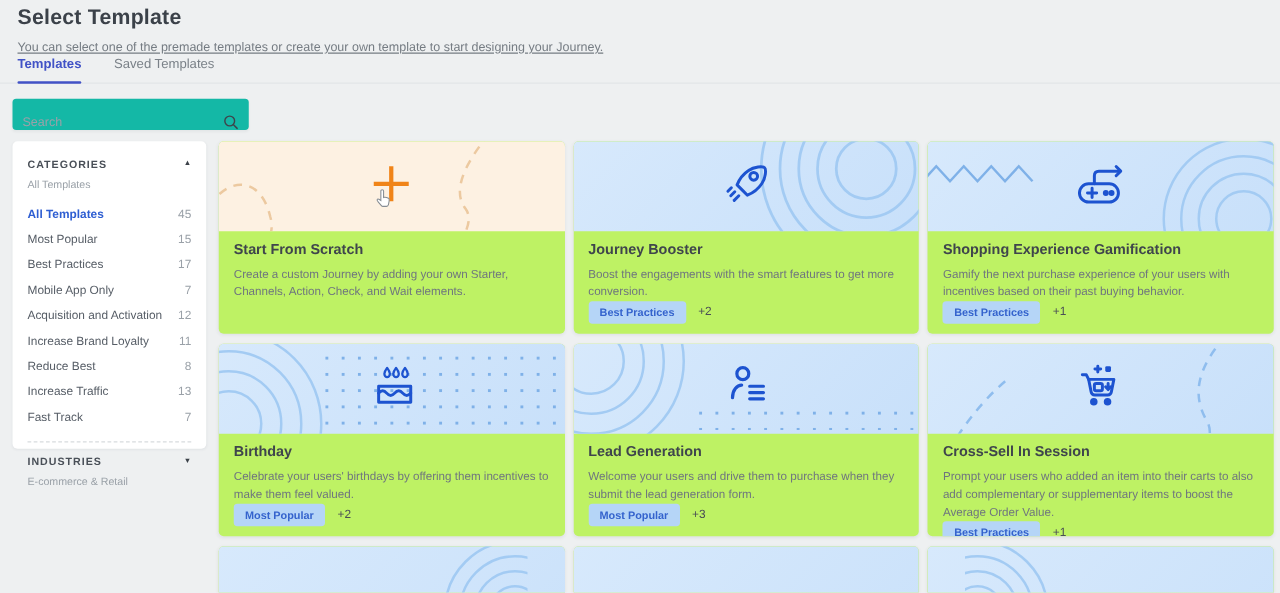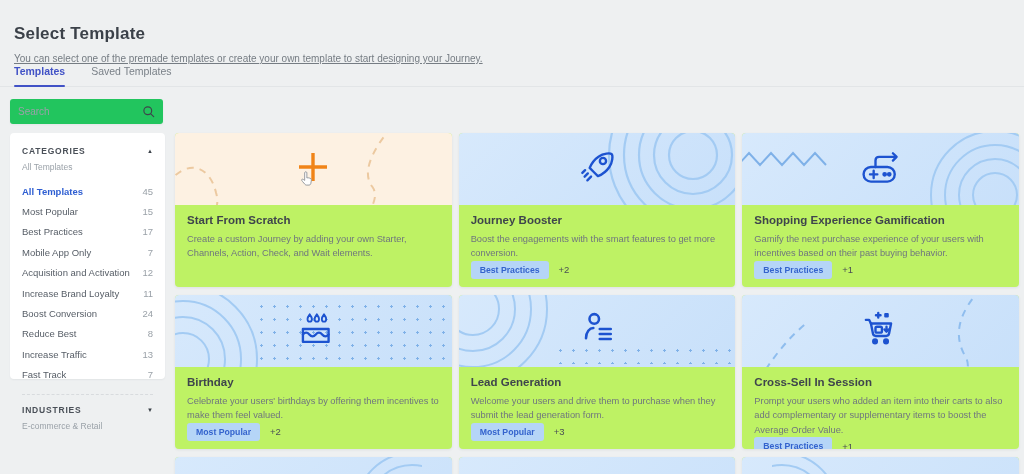--- a/index.html
+++ b/index.html
@@ -6,43 +6,43 @@
   html, body { width: 1024px; height: 474px; }
   body {
     font-family: "Liberation Sans", "DejaVu Sans", sans-serif;
     background: #eef0f1;
     color: #3b4149;
     overflow: hidden;
     position: relative;
   }
 
   
-  .page-header { padding: 24px 14px 0 14px; }
+  .page-header { padding: 4px 14px 0 14px; }
   .page-title { font-size: 17px; font-weight: 700; color: #3b4149; letter-spacing: .2px; }
   .page-subtitle { font-size: 10px; color: #757c83; margin-top: 9px; text-decoration: underline; }
 
   .tabbar {
     margin-top: 1px;
     border-bottom: 1px solid #e2e5e7;
     display: flex; gap: 26px;
     padding-left: 14px;
   }
   .tab { font-size: 10.5px; font-weight: 700; padding-bottom: 9px; cursor: pointer; position: relative; }
   .tab.active { color: #4152c6; }
   .tab.active::after {
     content: ""; position: absolute; left: 0; right: 0; bottom: -1px;
     height: 2px; background: #4152c6; border-radius: 2px;
   }
   .tab.inactive { color: #7a8188; font-weight: 400; }
 
   
   .search-wrap {
-    margin: 12px 0 0 10px; width: 153px; height: 25px;
-    background: #22c55e; border-radius: 3px;
-    display: flex; align-items: center;
+    margin: 12px 0 0 10px; width: 189px; height: 25px;
+    background: #14b8a6; border-radius: 3px;
+    display: flex; align-items: flex-end;
     box-shadow: 0 1px 2px rgba(40,50,60,.05);
     padding: 0 8px;
   }
   .search-input {
     border: none; outline: none; flex: 1; font-size: 10px;
     font-family: "Liberation Sans", sans-serif; color: #3b4149; background: transparent;
     min-width: 0;
   }
   .search-input::placeholder { color: #9aa1a8; }
 
@@ -161,24 +161,20 @@
       </div>
       <div class="side-item">
         <span class="lbl">Acquisition and Activation</span>
         <span class="cnt">12</span>
       </div>
       <div class="side-item">
         <span class="lbl">Increase Brand Loyalty</span>
         <span class="cnt">11</span>
       </div>
       <div class="side-item">
-        <span class="lbl">Boost Conversion</span>
-        <span class="cnt">24</span>
-      </div>
-      <div class="side-item">
         <span class="lbl">Reduce Best</span>
         <span class="cnt">8</span>
       </div>
       <div class="side-item">
         <span class="lbl">Increase Traffic</span>
         <span class="cnt">13</span>
       </div>
       <div class="side-item">
         <span class="lbl">Fast Track</span>
         <span class="cnt">7</span>

